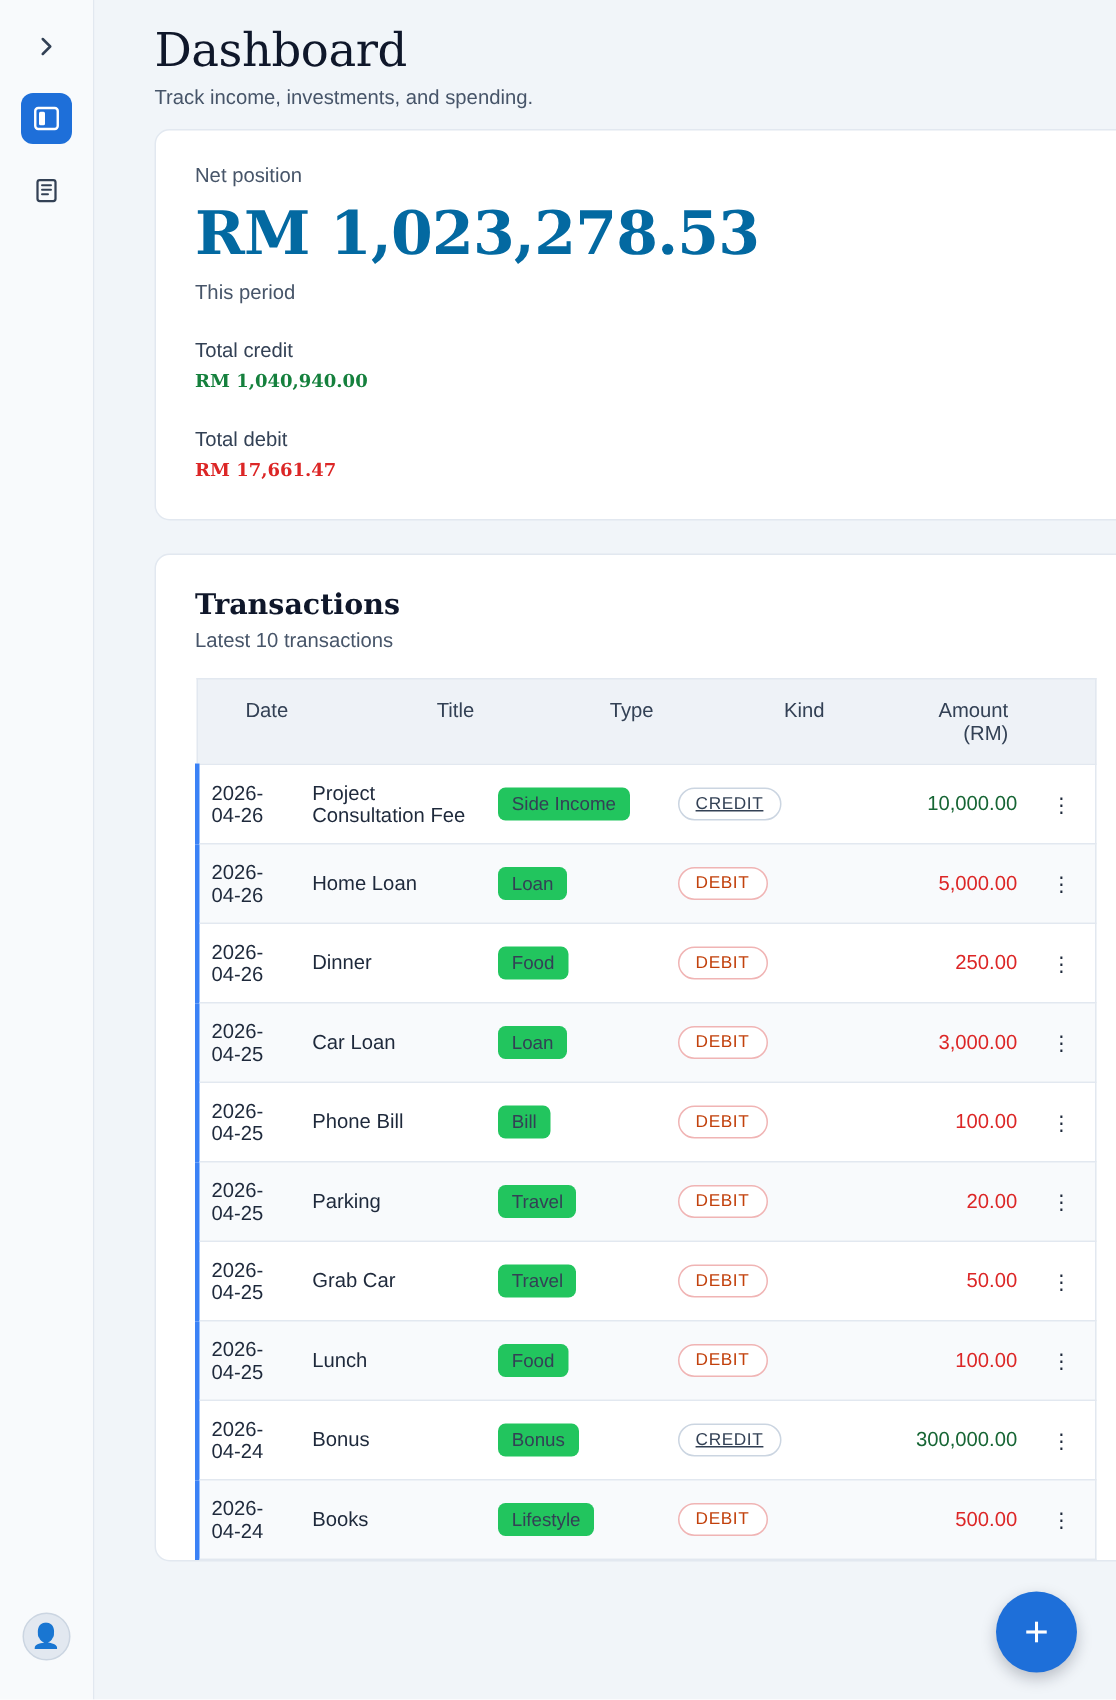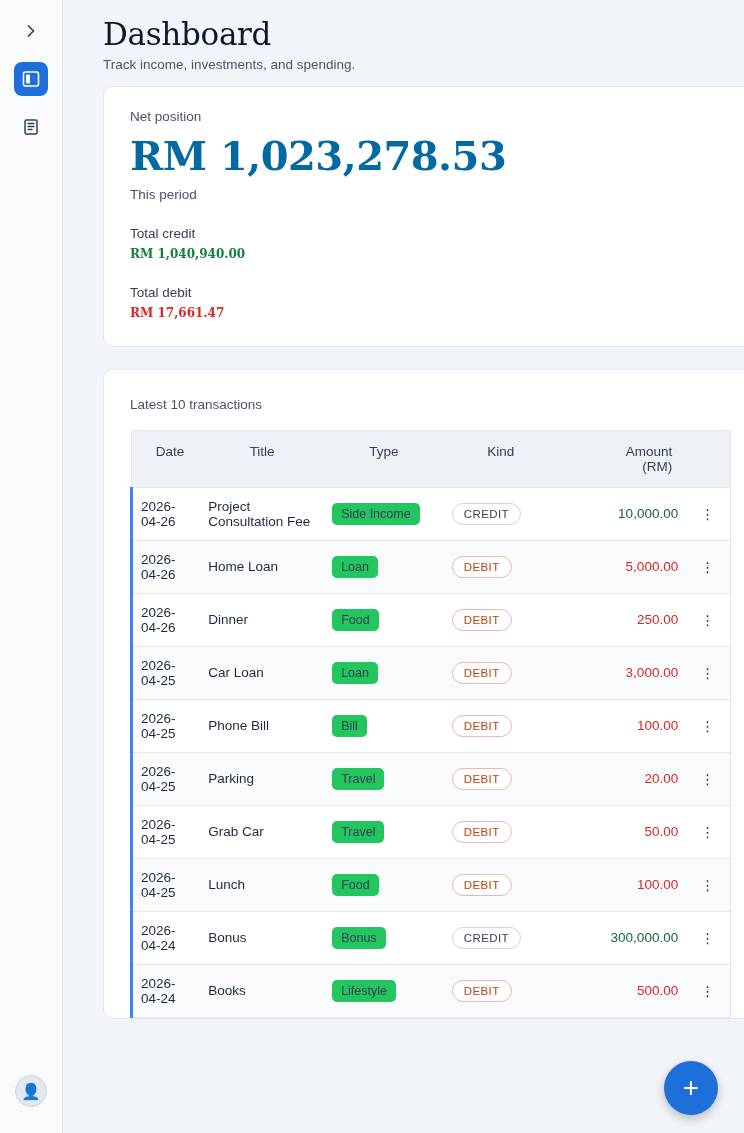--- a/index.html
+++ b/index.html
@@ -125,21 +125,21 @@
     margin-top: 18px;
     font-size: 13px;
     table-layout: fixed;
   }
   table.tx thead th {
     background: #eef2f7;
     color: #334155;
     font-weight: 400;
     font-size: 13.5px;
     padding: 13px 8px;
-    text-align: center;
+    text-align: right;
     border-top: 1px solid #e2e8f0;
     border-bottom: 1px solid #e2e8f0;
     vertical-align: top;
   }
   table.tx thead th.amt { text-align: right; padding-right: 14px; }
   table.tx thead th:first-child { border-left: 1px solid #e2e8f0; padding-left: 16px; }
   table.tx thead th:last-child { border-right: 1px solid #e2e8f0; }
 
   col.c-date { width: 62px; }
   col.c-title { width: 112px; }
@@ -182,21 +182,21 @@
     padding: 4px 11px;
     border-radius: 999px;
     font-size: 11.5px;
     letter-spacing: 0.4px;
     border: 1px solid #cbd5e1;
     color: #475569;
     background: #ffffff;
     white-space: nowrap;
   }
   .pill.debit { border-color: #f0b4b4; color: #c2410c; }
-  .pill.credit { border-color: #cbd5e1; color: #334155; }
+  .pill.credit { border-color: #cbd5e1; color: #334155; text-decoration: underline; }
 
   .fab {
     position: absolute;
     right: 26px;
     bottom: 18px;
     width: 54px; height: 54px;
     border-radius: 50%;
     background: #1e6fd9;
     color: #ffffff;
     font-size: 28px;
@@ -250,20 +250,21 @@
         <div class="val credit">RM 1,040,940.00</div>
       </div>
 
       <div class="kpi-row">
         <div class="lbl">Total debit</div>
         <div class="val debit">RM 17,661.47</div>
       </div>
     </div>
 
     <div class="card transactions">
+      <div class="tx-title">Transactions</div>
       <div class="tx-sub">Latest 10 transactions</div>
 
       <table class="tx">
         <colgroup>
           <col class="c-date">
             <col class="c-title">
             <col class="c-type">
           <col class="c-kind">
             <col class="c-amount">
             <col class="c-menu">

